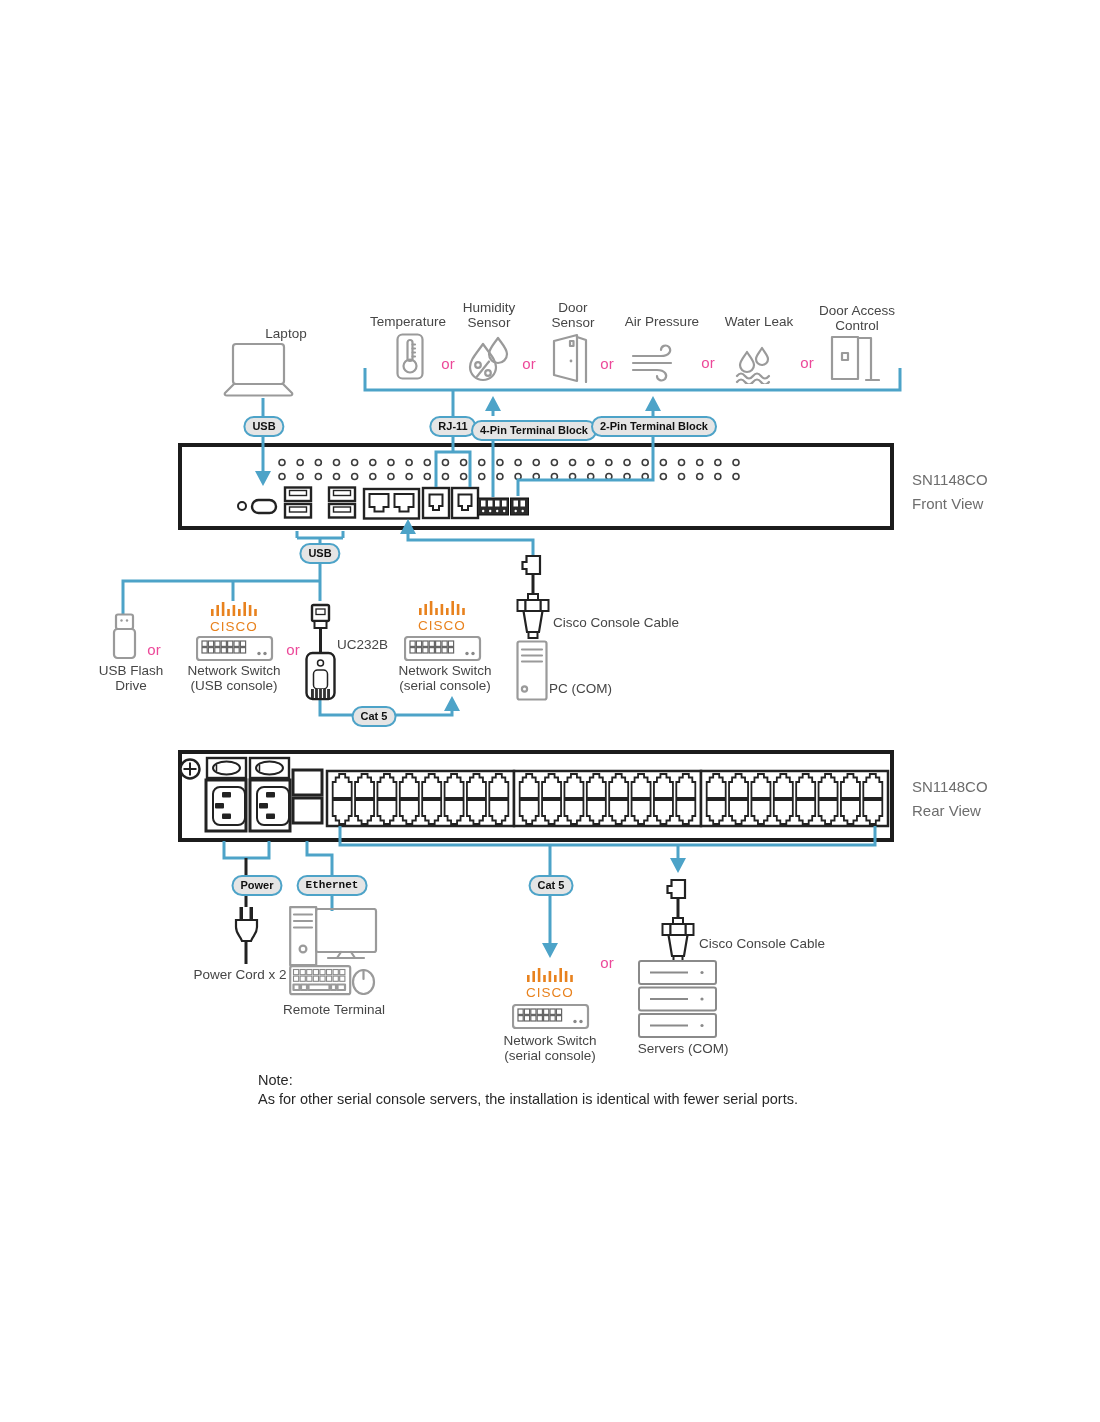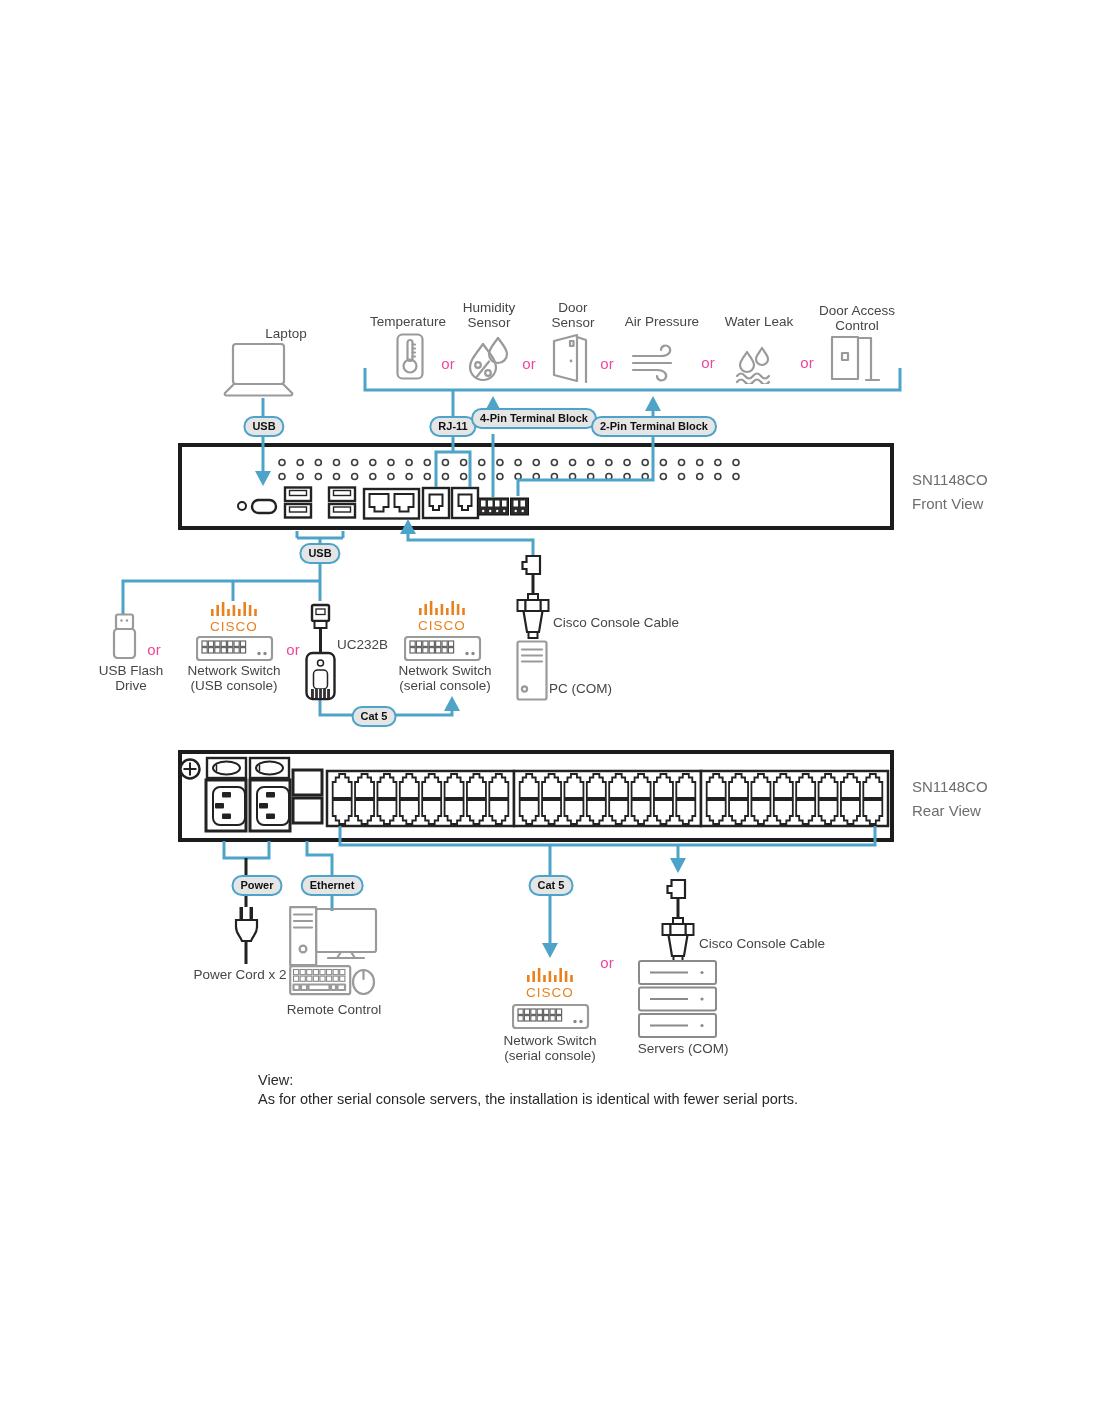--- a/index.html
+++ b/index.html
@@ -309,26 +309,26 @@
   </svg>
 
   <div class="or" style="left:448px;top:355px;">or</div>
   <div class="or" style="left:529px;top:355px;">or</div>
   <div class="or" style="left:607px;top:355px;">or</div>
   <div class="or" style="left:708px;top:354px;">or</div>
   <div class="or" style="left:807px;top:354px;">or</div>
 
   <div class="pill" style="left:264px;top:416px;">USB</div>
   <div class="pill" style="left:453px;top:416px;">RJ-11</div>
-  <div class="pill" style="left:534px;top:408px;">4-Pin Terminal Block</div>
+  <div class="pill" style="left:534px;top:420px;">4-Pin Terminal Block</div>
   <div class="pill" style="left:654px;top:416px;">2-Pin Terminal Block</div>
   <div class="pill" style="left:320px;top:543px;">USB</div>
   <div class="pill" style="left:374px;top:706px;">Cat 5</div>
   <div class="pill" style="left:245px;top:875px;margin-left:12px;">Power</div>
-  <div class="pill" style="left:332px;top:875px;">Ethernet</div>
+  <div class="pill" style="left:332px;top:875px;font-family:Liberation Mono, monospace;">Ethernet</div>
   <div class="pill" style="left:551px;top:875px;">Cat 5</div>
 
   <div class="title" style="left:912px;top:468px;">
     <div>SN1148CO</div>
       <div>Front View</div>
     </div>
   <div class="title" style="left:912px;top:775px;">
     <div>SN1148CO</div>
       <div>Rear View</div>
     </div>
@@ -500,21 +500,21 @@
         <rect x="12" y="19.5" width="6" height="5.5"></rect>
       <rect x="19.5" y="19.5" width="21" height="5.5"></rect>
         <rect x="42" y="19.5" width="5" height="5.5"></rect>
       <rect x="48.5" y="19.5" width="7.5" height="5.5"></rect>
     </g>
   </svg>
   <svg class="abs z3" style="left:351px;top:967px;" width="25" height="28">
     <ellipse cx="12.5" cy="15" rx="10.5" ry="12" class="gray" stroke-width="2"></ellipse>
     <path class="gray" d="M12.5,3 V12" stroke-width="1.8"></path>
   </svg>
-  <div class="lbl" style="left:334px;top:1002px;">Remote Control</div>
+  <div class="lbl" style="left:334px;top:1002px;">Remote Terminal</div>
 
   <svg class="abs z3 cisco-logo" style="left:521px;top:966px;" width="58" height="34">
     <g class="cisco-bars">
         <rect x="6" y="9" width="2.6" height="7" fill="#e8821e"></rect>
         <rect x="11.4" y="5" width="2.6" height="11" fill="#e8821e"></rect>
         <rect x="16.8" y="2" width="2.6" height="14" fill="#e8821e"></rect>
         <rect x="22.200000000000003" y="9" width="2.6" height="7" fill="#e8821e"></rect>
         <rect x="27.6" y="5" width="2.6" height="11" fill="#e8821e"></rect>
         <rect x="33" y="9" width="2.6" height="7" fill="#e8821e"></rect>
         <rect x="38.400000000000006" y="2" width="2.6" height="14" fill="#e8821e"></rect>
@@ -572,17 +572,17 @@
         <line x1="12" y1="39" x2="50" y2="39" stroke="#8a8a8a" stroke-width="2"></line>
         <circle cx="64" cy="39" r="1.6" fill="#8a8a8a"></circle>
         <rect x="1" y="54" width="77" height="23" rx="2" fill="#fff" stroke="#8a8a8a" stroke-width="2"></rect>
         <line x1="12" y1="65.5" x2="50" y2="65.5" stroke="#8a8a8a" stroke-width="2"></line>
         <circle cx="64" cy="65.5" r="1.6" fill="#8a8a8a"></circle>
       </g>
   </svg>
   <div class="lbl" style="left:683px;top:1041px;">Servers (COM)</div>
 
   <div class="note" style="left:258px;top:1071px;">
-    <div>View:</div>
+    <div>Note:</div>
     <div>As for other serial console servers, the installation is identical with fewer serial ports.</div>
   </div>
 
 </div>
 
 </body></html>

